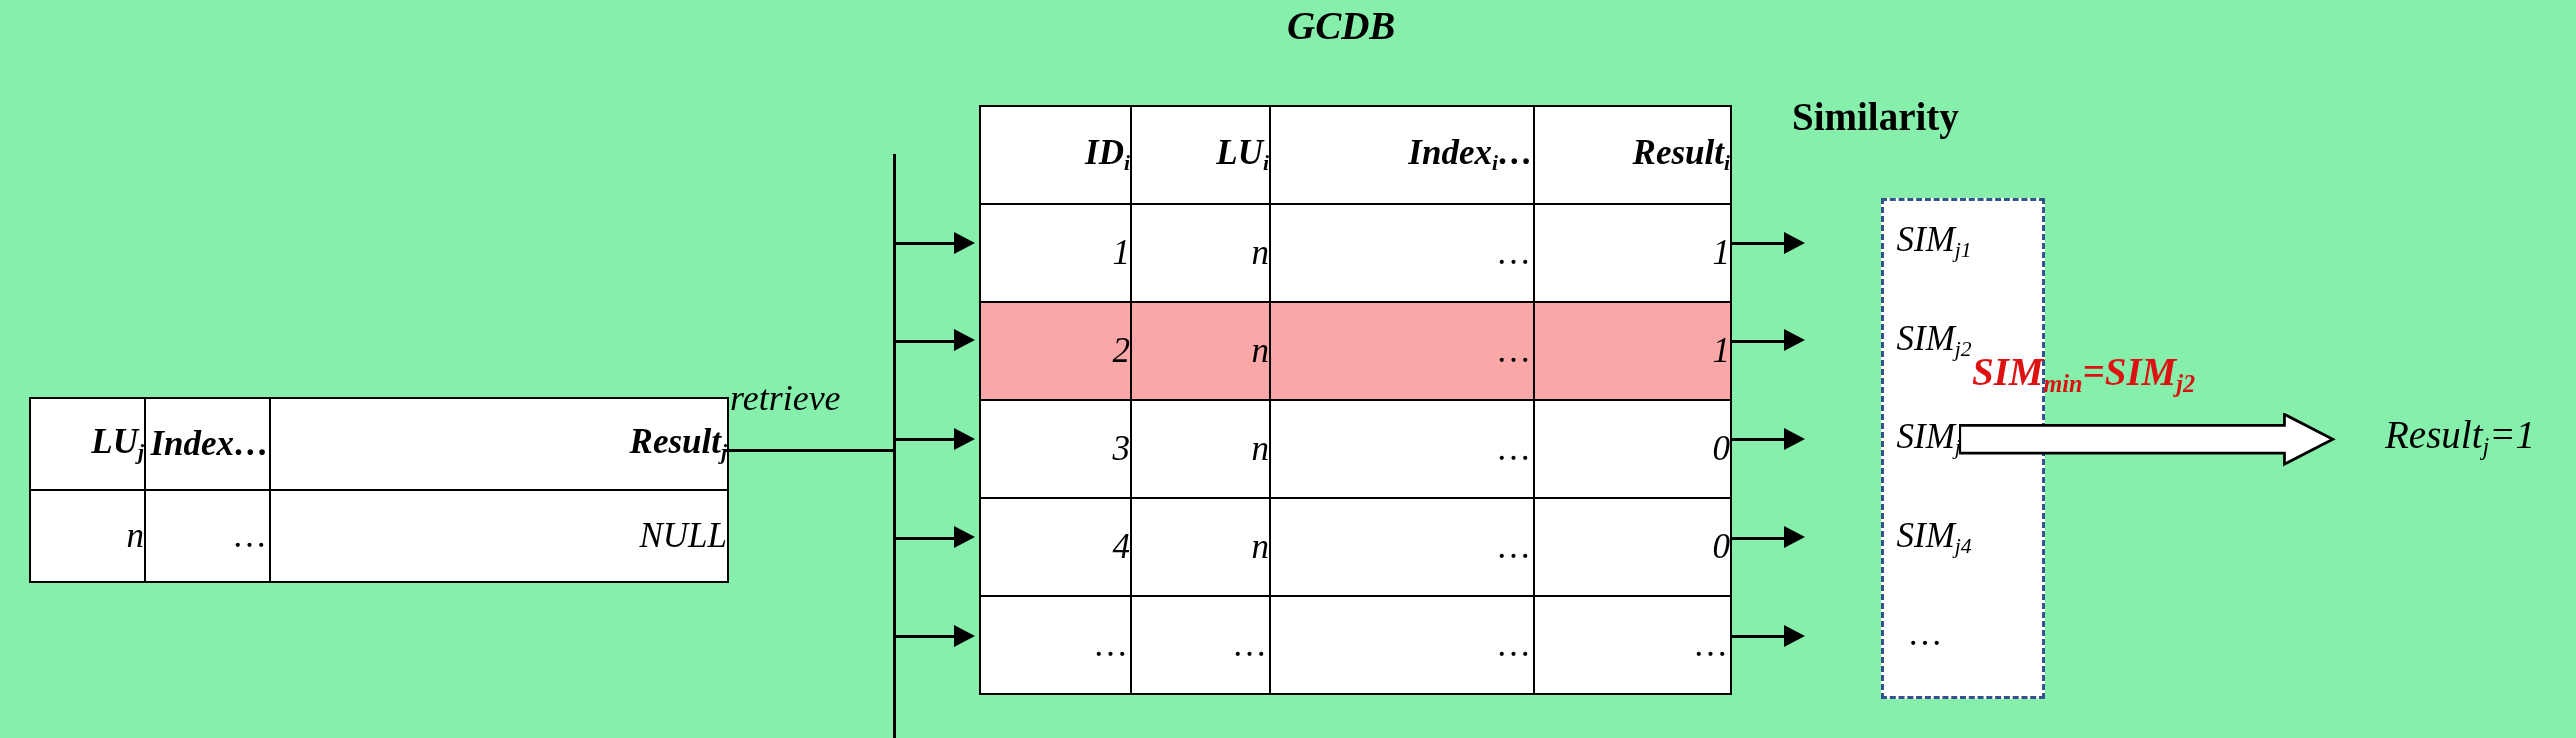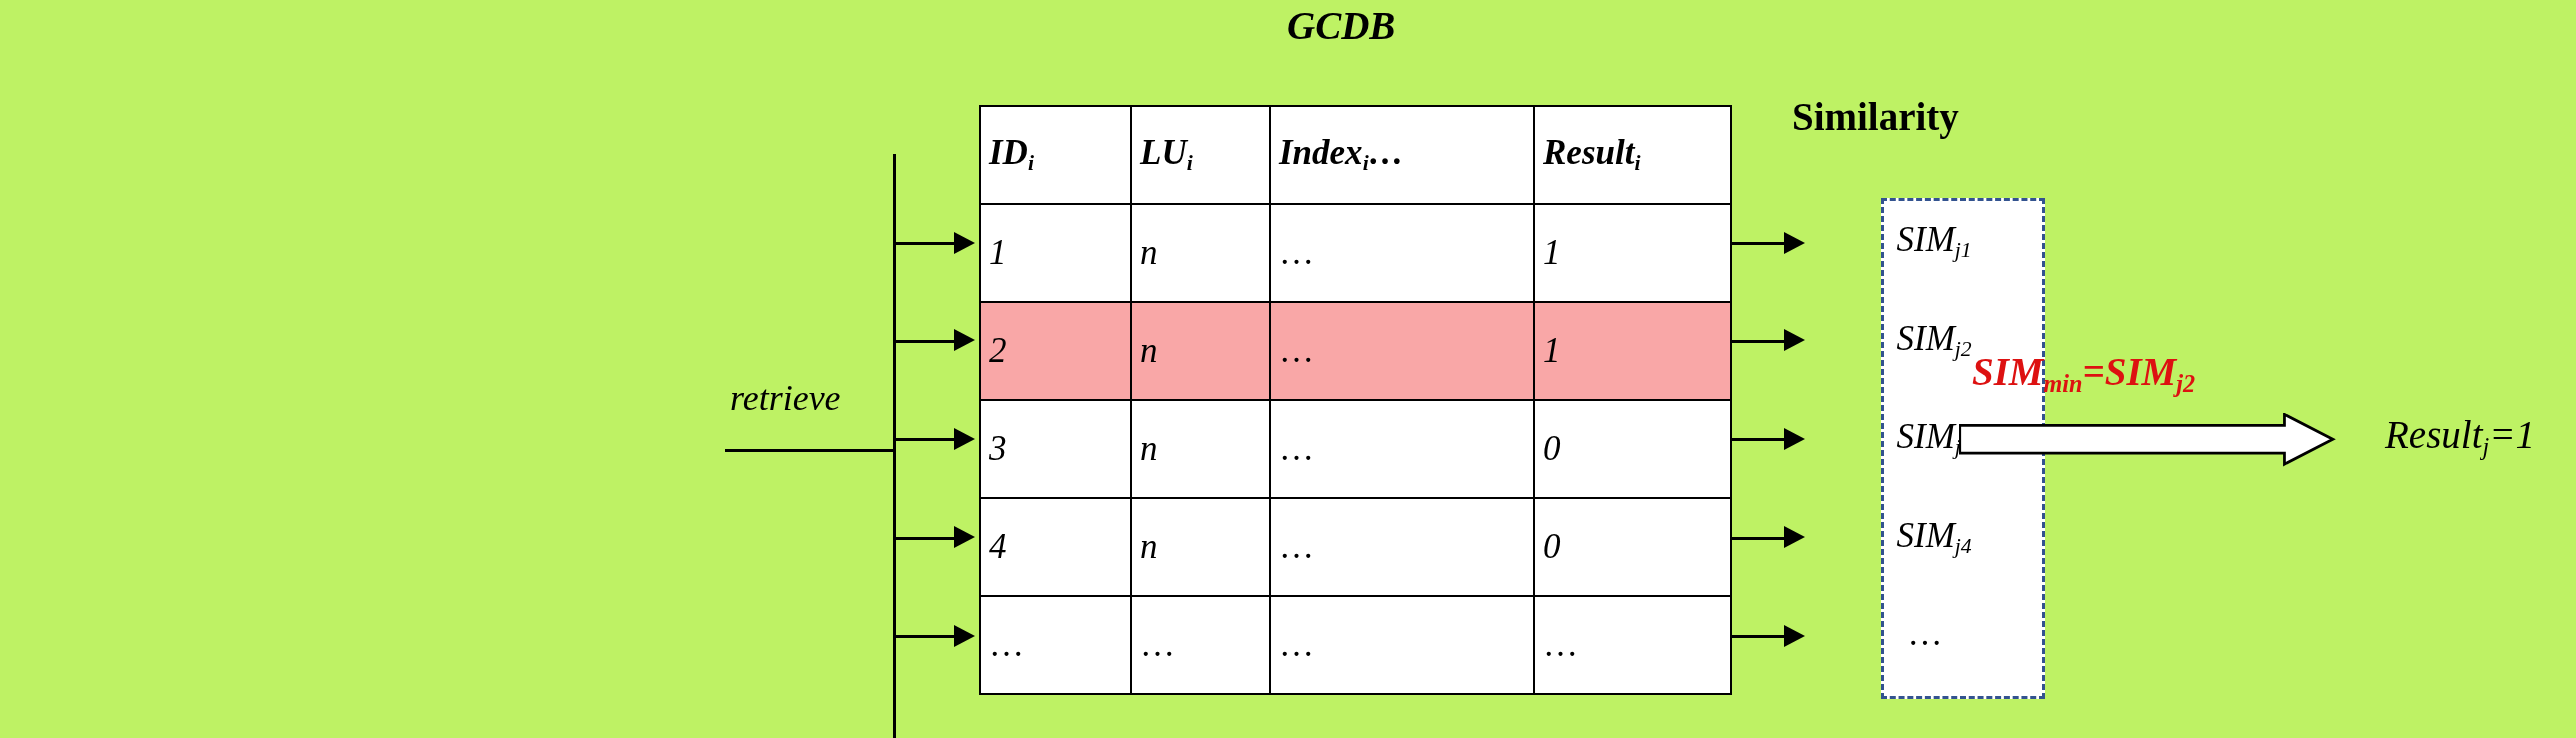--- a/index.html
+++ b/index.html
@@ -4,21 +4,21 @@
 <style>
   html, body {
     margin: 0;
     padding: 0;
     background: #ffffff;
   }
   #canvas {
     position: relative;
     width: 2576px;
     height: 739px;
-    background: #bef264;
+    background: #86efac;
     overflow: hidden;
     font-family: "Liberation Serif", "DejaVu Serif", serif;
     text-decoration: underline;
   }
 
   
   .lbl {
     position: absolute;
     white-space: nowrap;
     color: #000000;
@@ -48,23 +48,23 @@
 
   
   .tbl {
     position: absolute;
     border-collapse: collapse;
     table-layout: fixed;
     background: #ffffff;
   }
   .tbl td {
     border: 2.1px solid #000000;
-    text-align: left;
+    text-align: right;
     vertical-align: middle;
-    padding: 8px;
+    padding: 0;
     color: #000000;
   }
   .hdr-cell {
     font-weight: bold;
     font-style: italic;
     font-size: 35px;
   }
   .body-cell {
     font-style: italic;
     font-weight: normal;
@@ -126,20 +126,45 @@
 </head>
 <body>
 
 <div id="canvas">
 
   <div class="lbl title-bi" style="left:1287px; top:5.5px; font-size:39px;">GCDB</div>
 
   <div class="lbl title-b" style="left:1792px; top:97px; font-size:39px;">Similarity</div>
 
 
+  <table class="tbl" id="left-table" style="left:29px; top:397px; width:698px;">
+    <colgroup>
+      <col style="width:115px;">
+      <col style="width:125px;">
+      <col style="width:458px;">
+    </colgroup>
+    <tbody>
+      <tr style="height:92px;">
+        <td class="hdr-cell">
+          <span>LU</span><sub>j</sub>
+        </td>
+        <td class="hdr-cell">
+          <span>Index…</span>
+        </td>
+        <td class="hdr-cell">
+          <span>Result</span><sub>j</sub>
+        </td>
+      </tr>
+      <tr style="height:92px;">
+        <td class="body-cell">n</td>
+        <td class="body-cell dots">…</td>
+        <td class="body-cell">NULL</td>
+      </tr>
+    </tbody>
+  </table>
 
   <div class="lbl it" style="left:730px; top:380px; font-size:36px;">retrieve</div>
 
   <div class="ln-h" style="left:725px; top:449px; width:170px;"></div>
 
   <div class="ln-v" style="left:893px; top:154px; height:586px;"></div>
 
   <div class="ln-h" style="left:893px; top:242px; width:62px;"></div>
   <div class="arrow-head" style="left:954px; top:232px;"></div>
 

